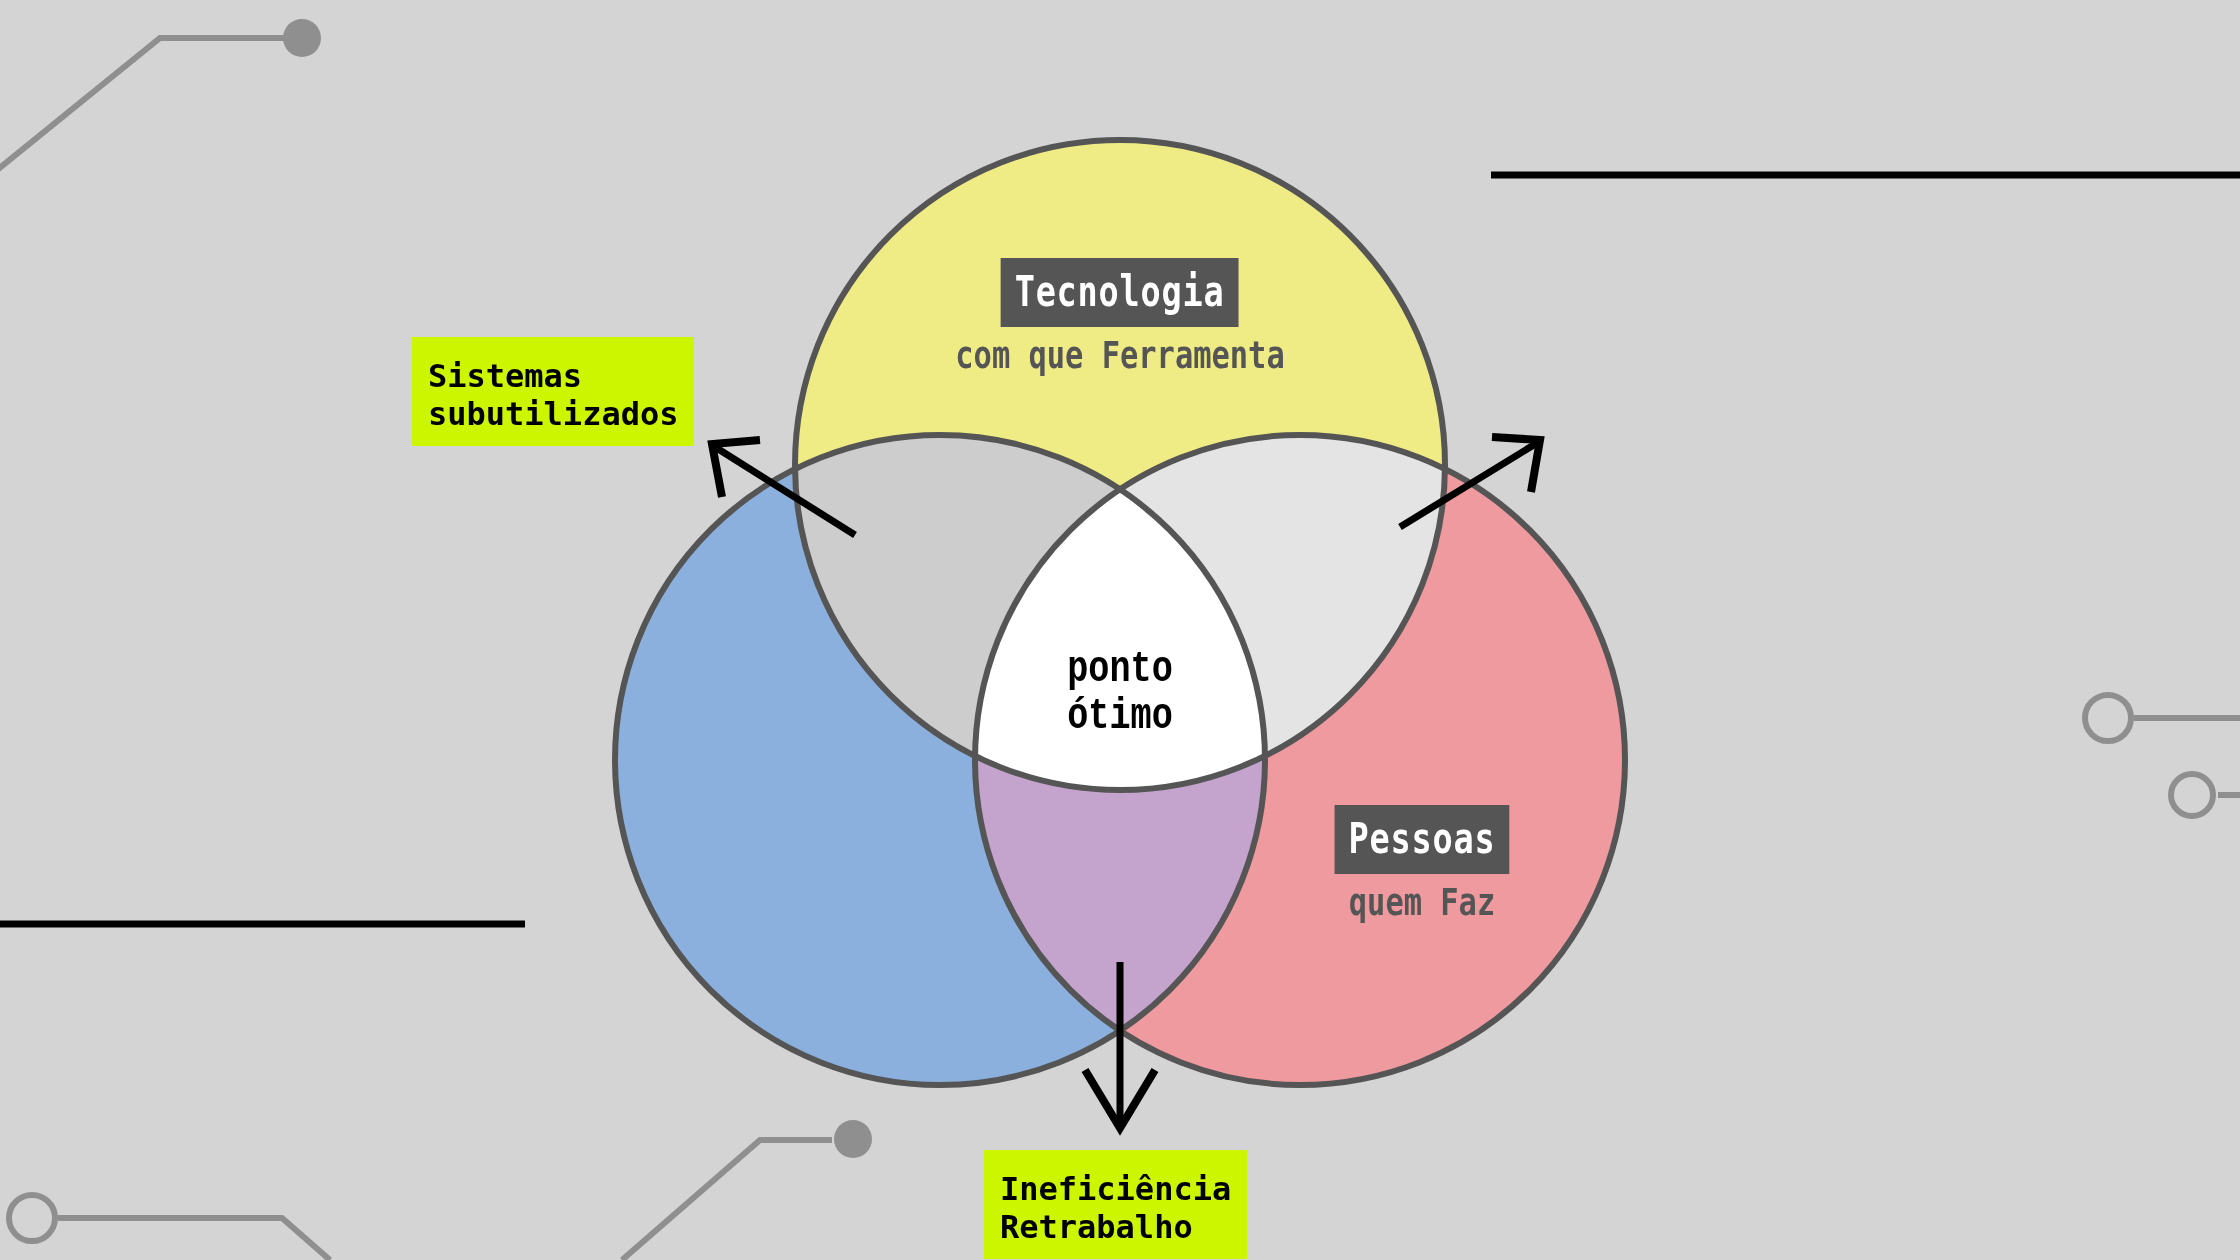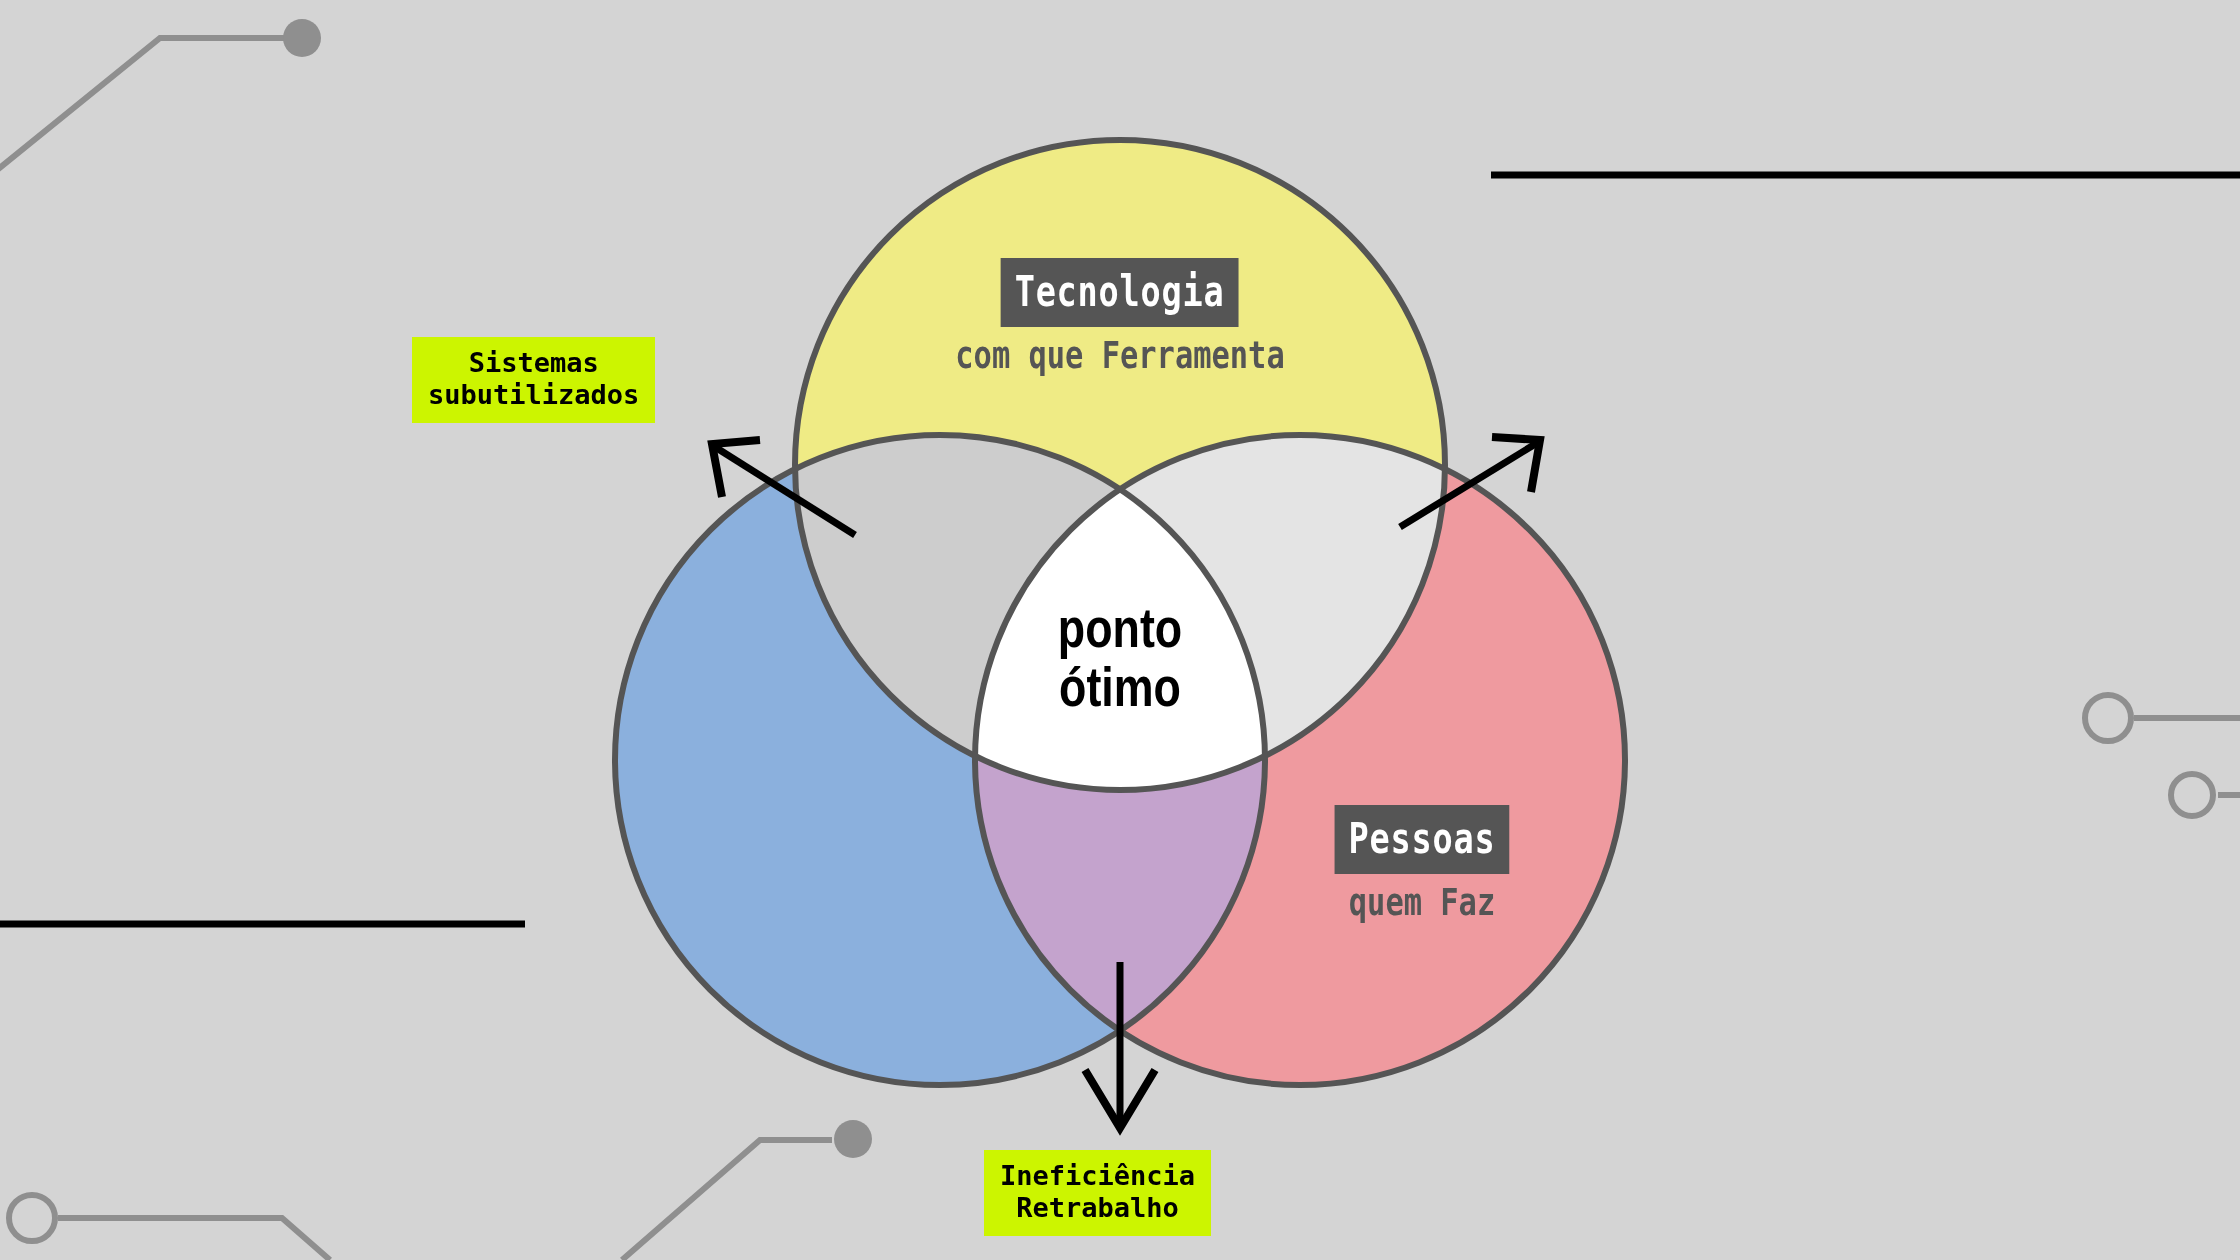--- a/index.html
+++ b/index.html
@@ -60,45 +60,45 @@
     transform: scaleX(0.80);
     transform-origin: center;
     white-space: nowrap;
   }
 
   
   #center-label {
     position: absolute;
     text-align: center;
     color: #000000;
-    font-family: Liberation Sans, sans-serif;
-    font-weight: bold;
-    font-size: 56px;
+    font-family: Liberation Mono, monospace;
+    font-weight: bold;
+    font-size: 44px;
     line-height: 1.06;
     letter-spacing: 0px;
     pointer-events: none;
+    margin-top: 48px;
   }
   #center-label span {
     display: block;
     transform: scaleX(0.80);
     transform-origin: center;
     white-space: nowrap;
   }
 
   
   .callout {
     position: absolute;
     background: #ccf500;
     color: #000000;
     font-family: "DejaVu Sans Mono", monospace;
     font-weight: bold;
-    font-size: 27px;
+    font-size: 32px;
     line-height: 1.18;
-    text-align: center;
-    padding: 10px 16px 12px 16px;
+    padding: 21px 16px 12px 16px;
     white-space: pre;
     pointer-events: none;
   }
 
   
   #deco-svg {
     position: absolute;
     left: 0;
     top: 0;
     width: 2240px;

